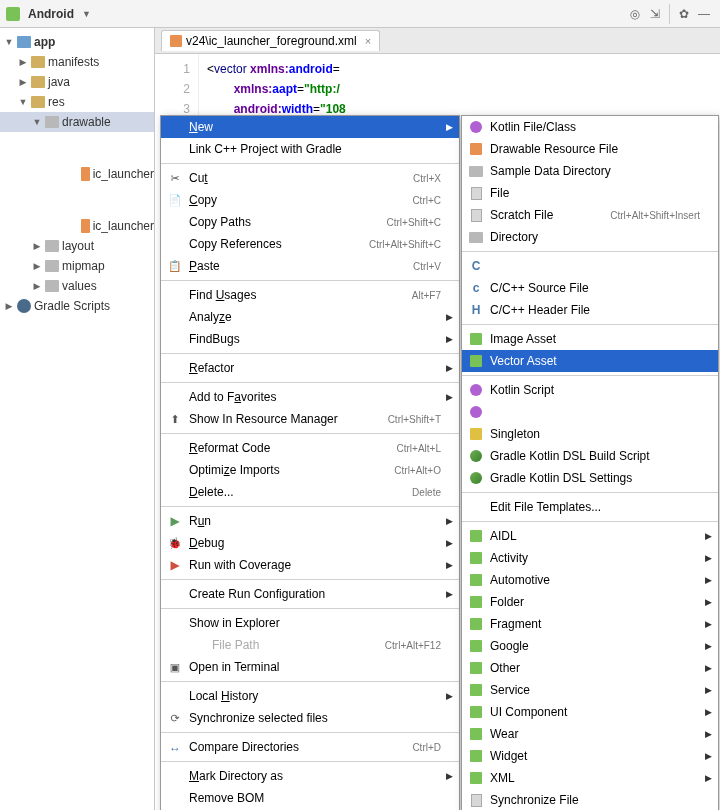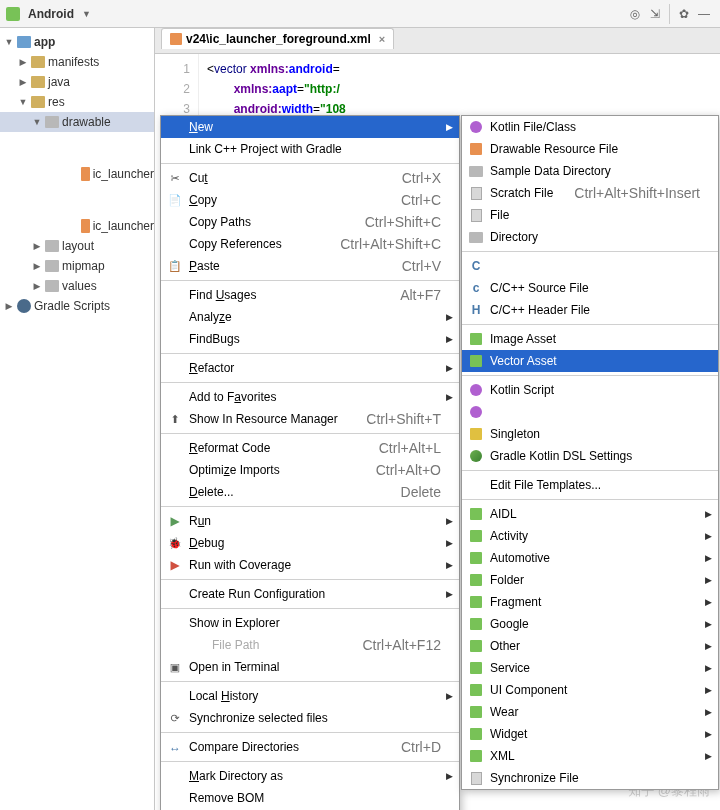--- a/index.html
+++ b/index.html
@@ -22,21 +22,21 @@
 .folder-icon.blue { background: #6a9fd0; }
 .file-icon { width: 12px; height: 14px; margin: 0 3px; background: #e89050; border-radius: 1px; }
 .gradle-icon { width: 14px; height: 14px; margin: 0 3px; background: #4a6a8a; border-radius: 50%; }
 .tree-label { color: #333; }
 .tree-label.bold { font-weight: bold; }
 .indent-0 { padding-left: 4px; }
 .indent-1 { padding-left: 18px; }
 .indent-2 { padding-left: 32px; }
 .indent-3 { padding-left: 70px; margin-top: 32px; }
 .editor-panel { flex: 1; background: #fff; display: flex; flex-direction: column; }
-.editor-tabs { height: 26px; background: #eaeaea; border-bottom: 1px solid #c8c8c8; display: flex; align-items: flex-start; padding-left: 6px; font-weight: bold; }
+.editor-tabs { height: 26px; background: #eaeaea; border-bottom: 1px solid #c8c8c8; display: flex; align-items: center; padding-left: 6px; }
 .editor-tab { background: #fff; border: 1px solid #c8c8c8; border-bottom: none; padding: 3px 8px; display: flex; align-items: center; gap: 4px; border-radius: 3px 3px 0 0; }
 .tab-icon { width: 12px; height: 12px; background: #e89050; border-radius: 1px; }
 .tab-close { color: #888; font-size: 11px; cursor: pointer; margin-left: 4px; }
 .editor-body { flex: 1; display: flex; font-family: Consolas, monospace; font-size: 13px; }
 .gutter { width: 44px; text-align: right; padding: 8px 8px 0 0; color: #aaa; background: #fff; border-right: 1px solid #eee; }
 .gutter div { height: 20px; }
 .code { flex: 1; padding: 8px 0 0 8px; white-space: pre; overflow: hidden; }
 .code-line { height: 20px; }
 .kw { color: #000080; }
 .attr-ns { color: #660099; font-weight: bold; }
@@ -44,21 +44,21 @@
 .str { color: #008000; font-weight: bold; }
 .context-menu { position: absolute; left: 160px; top: 115px; width: 300px; background: #fff; border: 1px solid #999; box-shadow: 2px 2px 8px rgba(0,0,0,0.25); z-index: 10; }
 .submenu { position: absolute; left: 461px; top: 115px; width: 258px; background: #fff; border: 1px solid #999; box-shadow: 2px 2px 8px rgba(0,0,0,0.25); z-index: 11; }
 .menu-item { display: flex; align-items: center; height: 22px; padding: 0 18px 0 6px; cursor: pointer; position: relative; }
 .menu-item.hl { background: #2666cc; color: #fff; }
 .menu-item.hl .menu-arrow { color: #fff; }
 .menu-icon { width: 16px; height: 16px; display: flex; align-items: center; justify-content: center; margin-right: 6px; font-size: 11px; color: #555; }
 .menu-item.hl .menu-icon { color: #fff; }
 .menu-label { flex: 1; }
 .menu-u { text-decoration: underline; }
-.menu-shortcut { color: #777; font-size: 14px; margin-left: 12px; }
+.menu-shortcut { color: #777; font-size: 10px; margin-left: 12px; }
 .menu-arrow { position: absolute; right: 6px; color: #333; font-size: 9px; }
 .menu-sep { height: 1px; background: #d0d0d0; margin: 3px 0; }
 .menu-item.disabled { color: #aaa; padding-left: 29px; }
 .mi-folder { width: 14px; height: 11px; background: #b8b8b8; border-radius: 1px; }
 .mi-file { width: 11px; height: 13px; background: #d8d8d8; border: 1px solid #aaa; }
 .mi-orange { width: 12px; height: 12px; background: #e89050; border-radius: 1px; }
 .mi-c { color: #4a7aaa; font-weight: bold; }
 .mi-k { width: 12px; height: 12px; background: #b060d0; border-radius: 50%; }
 .mi-gradle { width: 12px; height: 12px; background: linear-gradient(135deg,#6db050,#3a8030); border-radius: 50%; }
 .mi-android { width: 12px; height: 12px; background: #78c257; border-radius: 1px; }
@@ -332,31 +332,31 @@
     <div class="menu-item">
       <span class="menu-icon">
         <span class="mi-folder"></span>
       </span>
       <span class="menu-label">Sample Data Directory</span>
     </div>
     <div class="menu-item">
       <span class="menu-icon">
         <span class="mi-file"></span>
       </span>
+      <span class="menu-label">File</span>
+    </div>
+    <div class="menu-item">
+      <span class="menu-icon">
+        <span class="mi-file"></span>
+      </span>
       <span class="menu-label">Scratch File</span>
       <span class="menu-shortcut">Ctrl+Alt+Shift+Insert</span>
     </div>
     <div class="menu-item">
       <span class="menu-icon">
-        <span class="mi-file"></span>
-      </span>
-      <span class="menu-label">File</span>
-    </div>
-    <div class="menu-item">
-      <span class="menu-icon">
         <span class="mi-folder"></span>
       </span>
       <span class="menu-label">Directory</span>
     </div>
     <div class="menu-sep"></div>
     <div class="menu-item">
       <span class="menu-icon">
         <span class="mi-c">C</span>
       </span>
     </div>
@@ -395,20 +395,26 @@
     <div class="menu-item">
       <span class="menu-icon">
         <span class="mi-k"></span>
       </span>
     </div>
     <div class="menu-item">
       <span class="menu-icon">
         <span class="mi-yellow"></span>
       </span>
       <span class="menu-label">Singleton</span>
+    </div>
+    <div class="menu-item">
+      <span class="menu-icon">
+        <span class="mi-gradle"></span>
+      </span>
+      <span class="menu-label">Gradle Kotlin DSL Build Script</span>
     </div>
     <div class="menu-item">
       <span class="menu-icon">
         <span class="mi-gradle"></span>
       </span>
       <span class="menu-label">Gradle Kotlin DSL Settings</span>
     </div>
     <div class="menu-sep"></div>
     <div class="menu-item">
       <span class="menu-icon"></span>

